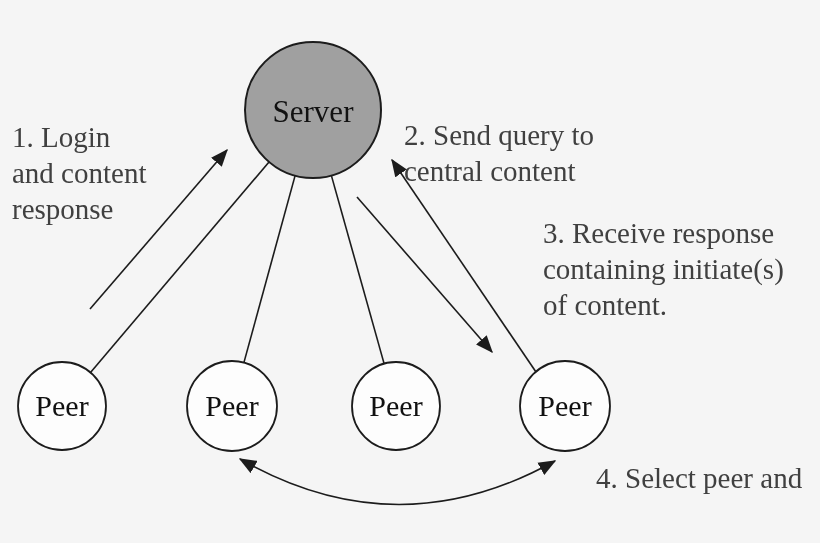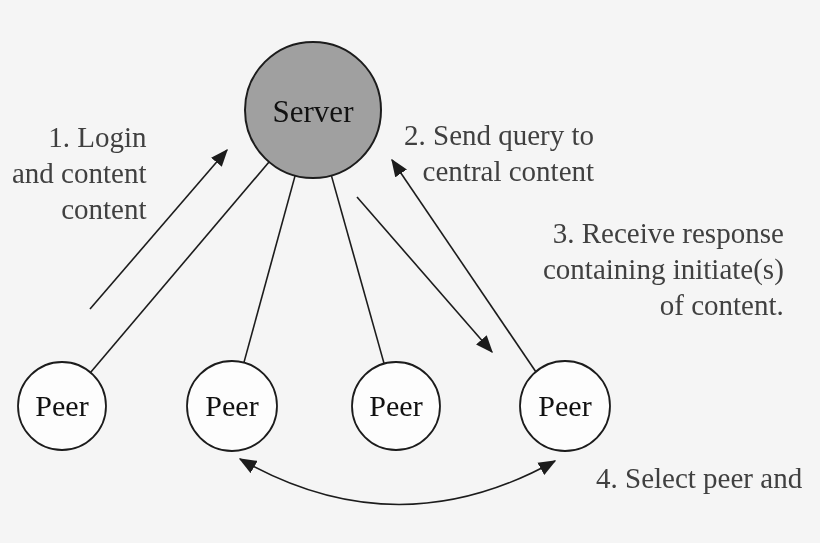--- a/index.html
+++ b/index.html
@@ -7,21 +7,20 @@
     padding: 0;
     background: #e9e9e9;
     font-family: "Liberation Serif", "DejaVu Serif", serif;
   }
   .stage {
     position: relative;
     width: 820px;
     height: 543px;
     background: #f5f5f5;
     overflow: hidden;
-    text-align: right;
   }
   .stage svg {
     position: absolute;
     top: 0;
     left: 0;
   }
   .node-label {
     fill: #111111;
     font-family: "Liberation Serif", "DejaVu Serif", serif;
   }
@@ -69,21 +68,21 @@
     <circle cx="396" cy="406" r="44" fill="#fdfdfd" stroke="#1c1c1c" stroke-width="1.8"></circle>
     <text x="396" y="416" text-anchor="middle" class="node-label peer-label">Peer</text>
 
     <circle cx="565" cy="406" r="45" fill="#fdfdfd" stroke="#1c1c1c" stroke-width="1.8"></circle>
     <text x="565" y="416" text-anchor="middle" class="node-label peer-label">Peer</text>
   </svg>
 
   <div class="annotation" style="left:12px; top:119px;">
     <span class="line">1. Login</span>
     <span class="line">and content</span>
-    <span class="line">content</span>
+    <span class="line">response</span>
   </div>
 
   <div class="annotation" style="left:404px; top:117px;">
     <span class="line">2. Send query to</span>
     <span class="line">central content</span>
   </div>
 
   <div class="annotation" style="left:543px; top:215px;">
     <span class="line">3. Receive response</span>
     <span class="line">containing initiate(s)</span>

